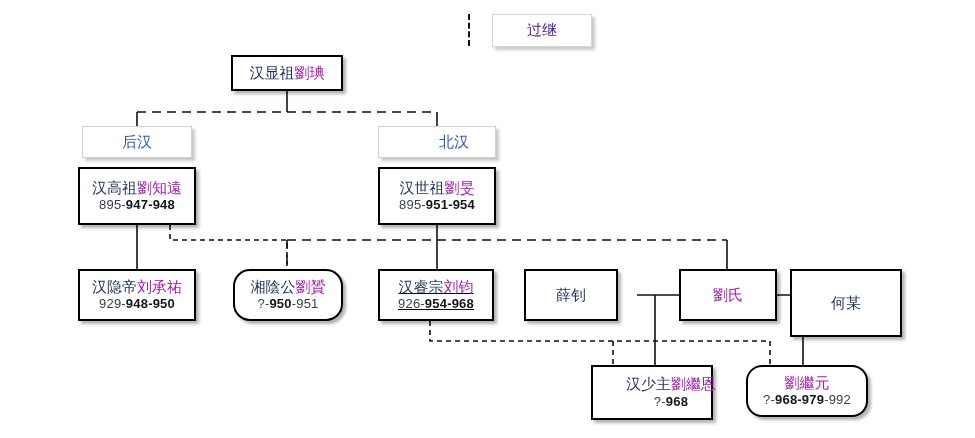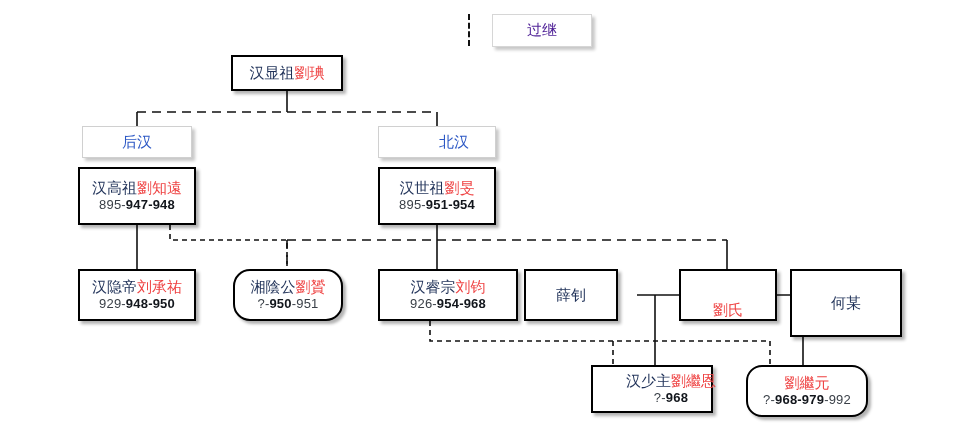--- a/index.html
+++ b/index.html
@@ -26,21 +26,21 @@
     flex-direction:column;
     align-items:center;
     justify-content:center;
     text-align:center;
     line-height:1.30;
     z-index:3;
   }
   .node .ln{white-space:nowrap;}
   .title{font-size:15px;}
   .t-dark{color:#1f3158;}
-  .t-blue{color:#ef4444;}
+  .t-blue{color:#a21caf;}
   .dates{font-size:13px;color:#21272e;letter-spacing:.2px;}
   .dates b{font-weight:bold;color:#12161c;}
   .dates span.plain{font-weight:normal;color:#3a4048;}
 
   
   .grouphdr{
     position:absolute;
     box-sizing:border-box;
     background:#ffffff;
     border:1px solid #d0d0d0;
@@ -148,48 +148,48 @@
 
   <div class="node" style="left:233px;top:269px;width:110px;height:52px;border-radius:17px;">
     <div class="ln title">
       <span class="t-dark">湘陰公</span><span class="t-blue">劉贇</span>
     </div>
     <div class="ln dates">
       <span class="plain">?-</span><b>950</b><span class="plain">-951</span>
     </div>
   </div>
 
-  <div class="node" style="left:378px;top:269px;width:140px;height:52px;">
+  <div class="node" style="left:378px;top:269px;width:116px;height:52px;text-decoration:underline;">
     <div class="ln title">
       <span class="t-dark">汉睿宗</span><span class="t-blue">刘钧</span>
     </div>
     <div class="ln dates">
       <span class="plain">926-</span><b>954-968</b>
     </div>
   </div>
 
   <div class="node" style="left:524px;top:269px;width:94px;height:52px;">
     <div class="ln title">
       <span class="t-dark">薛钊</span>
     </div>
   </div>
 
-  <div class="node" style="left:679px;top:269px;width:98px;height:52px;justify-content:flex-end;">
+  <div class="node" style="left:679px;top:269px;width:98px;height:52px;">
     <div class="ln title">
       <span class="t-blue">劉氏</span>
     </div>
   </div>
 
   <div class="node" style="left:790px;top:269px;width:112px;height:68px;">
     <div class="ln title">
       <span class="t-dark">何某</span>
     </div>
   </div>
 
-  <div class="node" style="left:591px;top:365px;width:122px;height:48px;padding-left:38px;">
+  <div class="node" style="left:591px;top:365px;width:122px;height:55px;padding-left:38px;">
     <div class="ln title">
       <span class="t-dark">汉少主</span><span class="t-blue">劉繼恩</span>
     </div>
     <div class="ln dates">
       <span class="plain">?-</span><b>968</b>
     </div>
   </div>
 
   <div class="node" style="left:746px;top:365px;width:122px;height:52px;border-radius:16px;">
     <div class="ln title">

